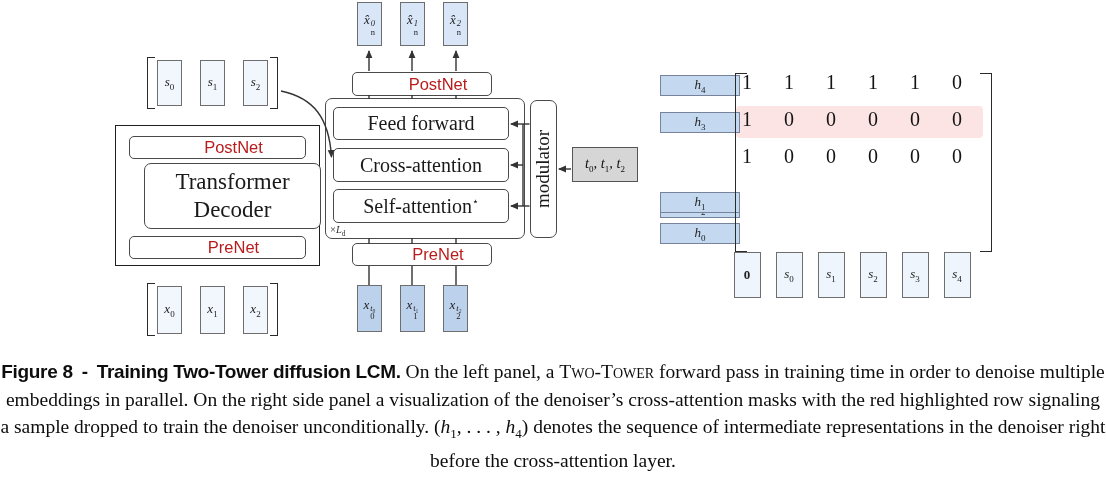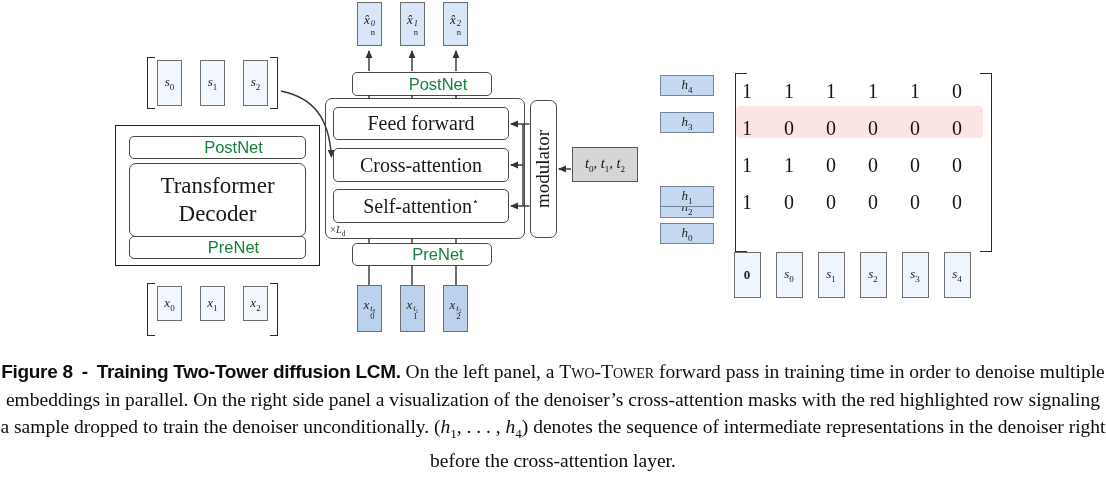--- a/index.html
+++ b/index.html
@@ -5,27 +5,27 @@
   html,body{margin:0;padding:0;background:#ffffff;}
   body{width:1106px;height:498px;position:relative;overflow:hidden;
        font-family:"Liberation Serif",serif;color:#111;}
   #diagram{position:absolute;left:0;top:0;width:1106px;height:356px;}
   #arrow-layer{position:absolute;left:0;top:0;z-index:3;pointer-events:none;}
 
   .box{position:absolute;box-sizing:border-box;border:1.4px solid #4a4a4a;background:#fff;
        display:flex;align-items:center;justify-content:center;}
   .rounded{border-radius:5px;}
   .rounded-lg{border-radius:7px;}
-  .sans{font-family:"Liberation Sans",sans-serif;font-size:16.5px;color:#15803d;padding-left:32px;}
+  .sans{font-family:"Liberation Sans",sans-serif;font-size:16.5px;color:#b91c1c;padding-left:32px;}
   .serif-lbl{font-family:"Liberation Serif",serif;font-size:20px;color:#1a1a1a;}
 
   
   #left-outer{left:115px;top:125px;width:205px;height:141px;border:1.6px solid #1f1f1f;background:#fff;}
   #left-postnet{left:129px;top:136px;width:177px;height:23px;}
-  #left-transformer{left:129px;top:163px;width:177px;height:74px;font-size:23px;line-height:28px;text-align:center;}
+  #left-transformer{left:144px;top:163px;width:177px;height:66px;font-size:23px;line-height:28px;text-align:center;}
   #left-prenet{left:129px;top:236px;width:177px;height:23px;}
 
   
   #mid-postnet{left:352px;top:72px;width:140px;height:24px;}
   #mid-outer{left:325px;top:98px;width:200px;height:141px;border-radius:7px;}
   #blk-ff{left:333px;top:107px;width:176px;height:33px;}
   #blk-ca{left:333px;top:148px;width:176px;height:34px;}
   #blk-sa{left:333px;top:189px;width:176px;height:34px;}
   #repeat-label{position:absolute;left:330px;top:224px;font-size:10.5px;color:#333;z-index:4;
                 font-family:"Liberation Serif",serif;}
@@ -37,44 +37,44 @@
 
   
   .vec-group{position:absolute;display:flex;gap:18px;z-index:2;}
   #xhat-group{left:357px;top:2px;}
   #s-group{left:157px;top:60px;}
   #x-group{left:157px;top:286px;}
   #xt-group{left:357px;top:285px;}
   .vecbox{box-sizing:border-box;width:25px;border:1.4px solid #6e6e6e;display:flex;align-items:center;
           justify-content:center;font-family:"Liberation Serif",serif;font-style:italic;font-size:13px;color:#222;}
   #s-group .vecbox{height:46px;}
-  #x-group .vecbox{height:35px;}
+  #x-group .vecbox{height:48px;}
   #xhat-group .vecbox{height:44px;}
   #xt-group .vecbox{height:47px;}
   .f-white{background:#f2f7fd;}
   .f-light{background:#d8e6f8;}
   .f-med{background:#bcd2ec;}
 
   
   .br{position:absolute;box-sizing:border-box;width:8px;z-index:2;}
   .br-l{border-left:1.6px solid #2a2a2a;border-top:1.6px solid #2a2a2a;border-bottom:1.6px solid #2a2a2a;}
   .br-r{border-right:1.6px solid #2a2a2a;border-top:1.6px solid #2a2a2a;border-bottom:1.6px solid #2a2a2a;}
   #s-br-l{left:147px;top:57px;height:52px;}   #s-br-r{left:270px;top:57px;height:52px;}
   #x-br-l{left:147px;top:283px;height:53px;}  #x-br-r{left:270px;top:283px;height:53px;}
   #m-br-l{left:735px;top:73px;height:179px;width:12px;}
   #m-br-r{left:980px;top:73px;height:179px;width:12px;}
 
   
   #h-col{position:absolute;left:660px;top:75px;z-index:2;}
-  .hbox{position:absolute;box-sizing:border-box;width:54px;height:21px;border:1.4px solid #76839a;
+  .hbox{position:absolute;box-sizing:border-box;width:80px;height:21px;border:1.4px solid #76839a;
         background:#c4d8f0;display:flex;align-items:center;justify-content:center;
         font-family:"Liberation Serif",serif;font-style:italic;font-size:13px;color:#222;}
   #mask-highlight{position:absolute;left:736px;top:106px;width:247px;height:32px;background:#fce4e4;
                   border-radius:4px;z-index:1;}
-  #matrix-grid{position:absolute;left:726px;top:73px;z-index:2;}
+  #matrix-grid{position:absolute;left:726px;top:64px;z-index:2;}
   .mrow{height:37px;line-height:37px;white-space:nowrap;}
   .mcell{display:inline-block;width:42px;text-align:center;font-family:"Liberation Serif",serif;
          font-size:20px;color:#141414;}
   #col-labels .colbox{position:absolute;box-sizing:border-box;width:27px;height:46px;top:252px;
         border:1.4px solid #6e6e6e;background:#eef5fc;display:flex;align-items:center;justify-content:center;
         font-family:"Liberation Serif",serif;font-style:italic;font-size:13px;color:#222;z-index:2;}
 
   
   .m{white-space:nowrap;}
   .m .it{font-style:italic;}
@@ -234,33 +234,32 @@
   <div id="h-col">
       <div class="hbox" style="left: 0px; top: 0px;">
         <span class="m"><span class="it">h</span><sub>4</sub></span>
       </div>
       <div class="hbox" style="left: 0px; top: 37px;">
         <span class="m"><span class="it">h</span><sub>3</sub></span>
       </div>
       <div class="hbox" style="left: 0px; top: 74px; margin-top: 48px;">
         <span class="m"><span class="it">h</span><sub>2</sub></span>
       </div>
-      <div class="hbox" style="left: 0px; top: 111px;">
+      <div class="hbox" style="left: 0px; top: 117px;">
         <span class="m"><span class="it">h</span><sub>1</sub></span>
       </div>
       <div class="hbox" style="left: 0px; top: 148px;">
         <span class="m"><span class="it">h</span><sub>0</sub></span>
       </div>
     </div>
   <span class="br br-l" id="m-br-l"></span>
   <div id="mask-highlight"></div>
   <div id="matrix-grid">
       <div class="mrow"><span class="mcell">1</span><span class="mcell">1</span><span class="mcell">1</span><span class="mcell">1</span><span class="mcell">1</span><span class="mcell">0</span></div>
       <div class="mrow"><span class="mcell">1</span><span class="mcell">0</span><span class="mcell">0</span><span class="mcell">0</span><span class="mcell">0</span><span class="mcell">0</span></div>
-      <div class="mrow"><span class="mcell">1</span><span class="mcell">1</span><span class="mcell">0</span><span class="mcell">0</span><span class="mcell">0</span><span class="mcell">0</span></div>
       <div class="mrow"><span class="mcell">1</span><span class="mcell">0</span><span class="mcell">0</span><span class="mcell">0</span><span class="mcell">0</span><span class="mcell">0</span></div>
     </div>
   <span class="br br-r" id="m-br-r"></span>
   <div id="col-labels">
       <div class="colbox" style="left: 733.5px;">
         <span class="m"><span class="bold">0</span></span>
       </div>
       <div class="colbox" style="left: 775.5px;">
         <span class="m"><span class="it">s</span><sub>0</sub></span>
       </div>

